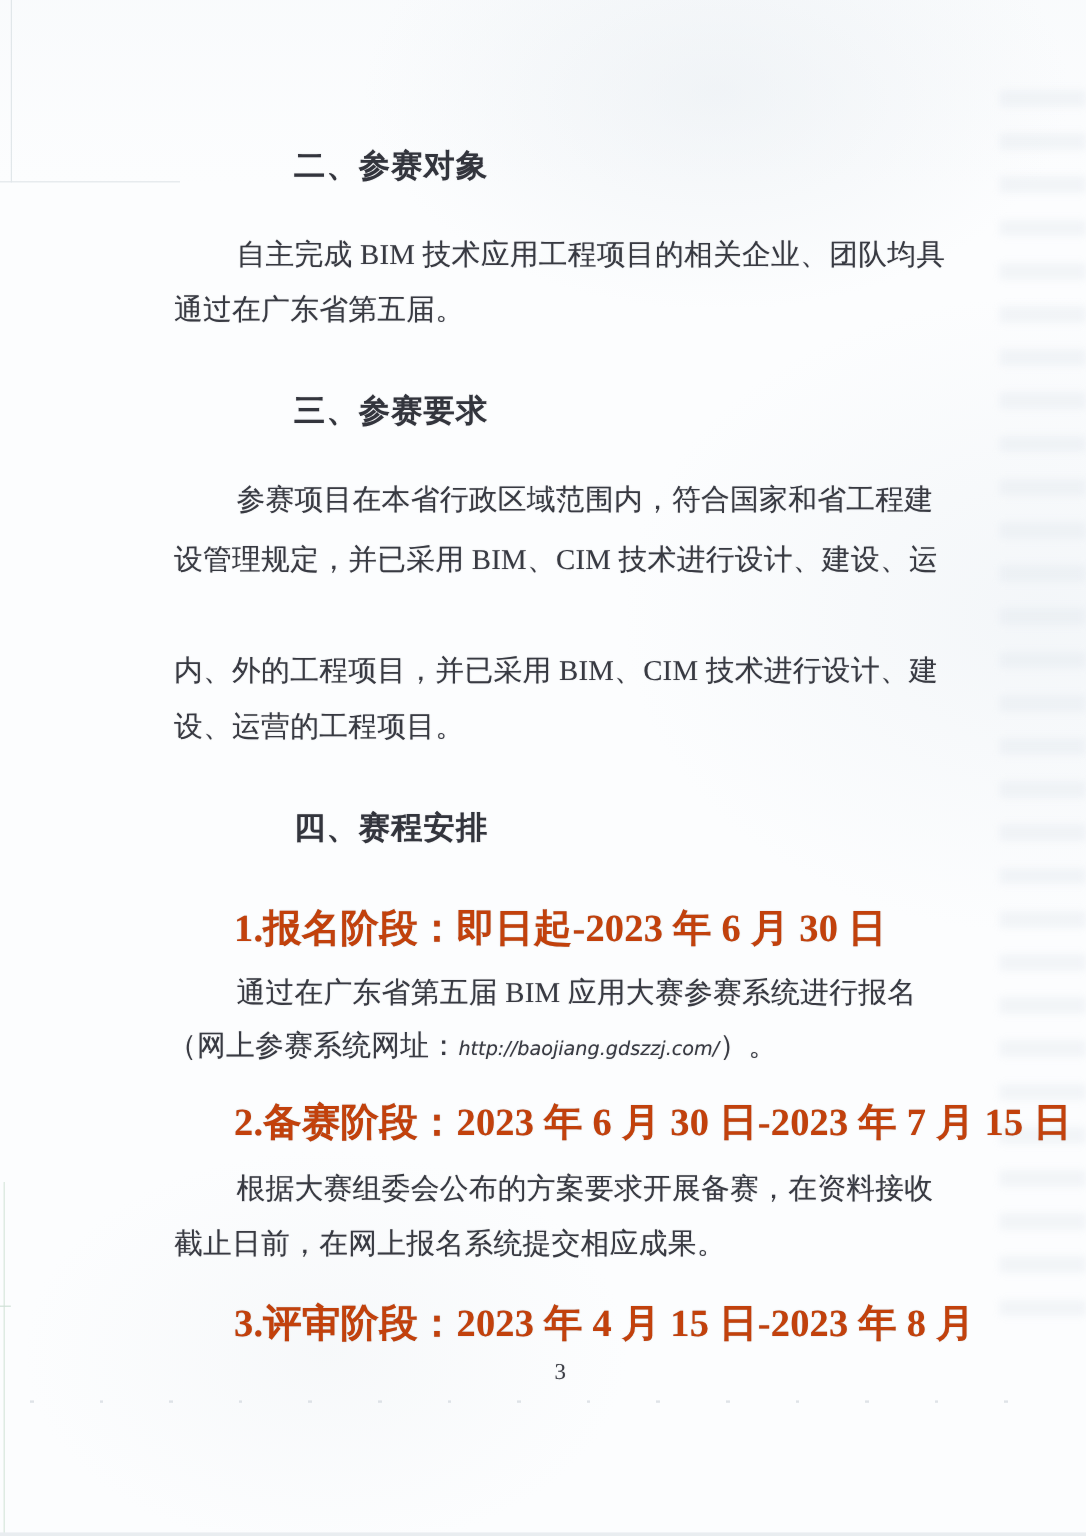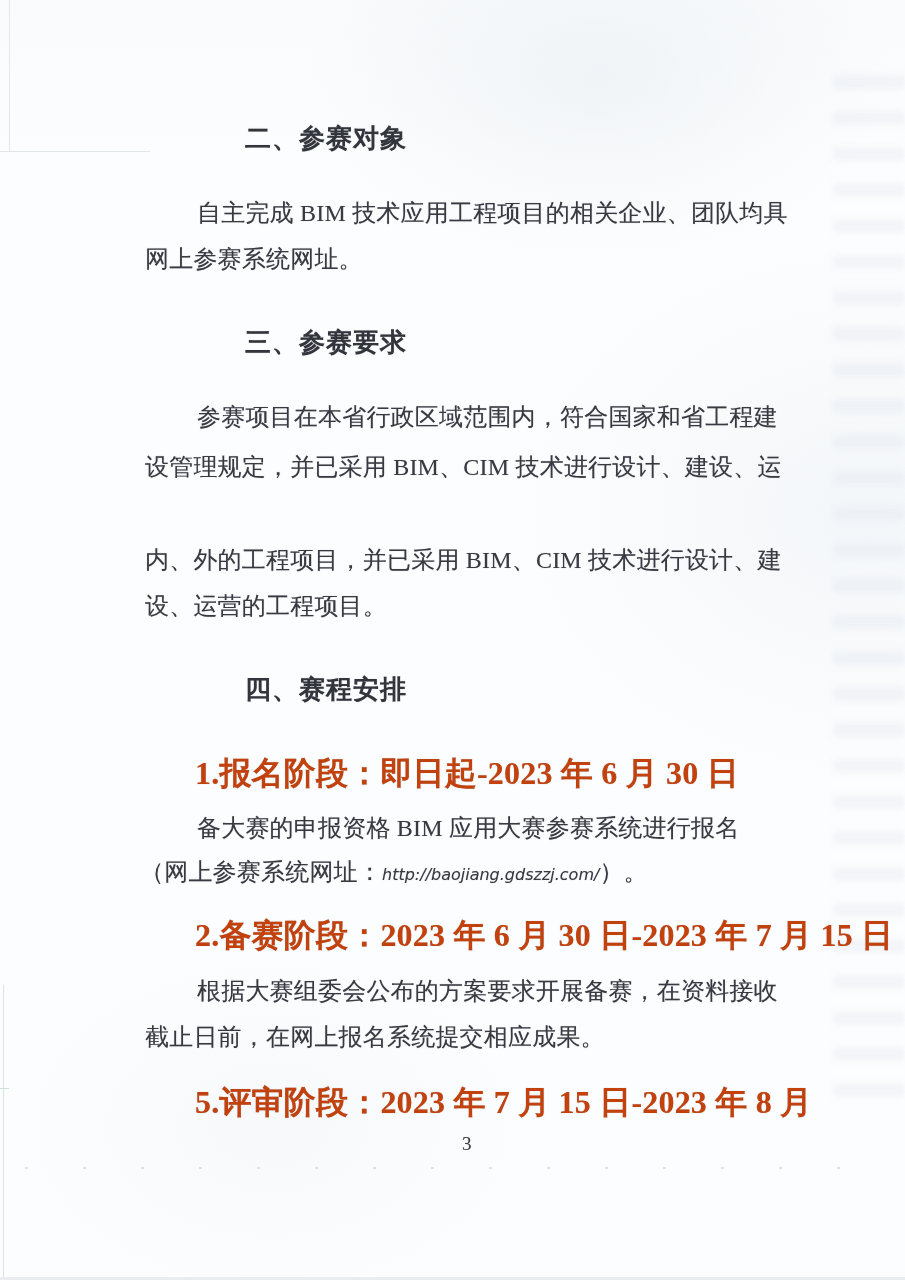--- a/index.html
+++ b/index.html
@@ -90,37 +90,37 @@
   <div class="art corner-v"></div>
   <div class="art corner-h"></div>
   <div class="art edge-green"></div>
   <div class="art edge-tick"></div>
   <div class="art bleed-col"></div>
   <div class="art dot-row"></div>
   <div class="art bottom-edge"></div>
 
   <div class="line heading" style="top:123px">二、参赛对象</div>
   <div class="line body indent" style="top:199px">自主完成 BIM 技术应用工程项目的相关企业、团队均具</div>
-  <div class="line body" style="top:245px">网上参赛系统网址。</div>
+  <div class="line body" style="top:245px">通过在广东省第五届。</div>
 
   <div class="line heading" style="top:327px">三、参赛要求</div>
   <div class="line body indent" style="top:403px">参赛项目在本省行政区域范围内，符合国家和省工程建</div>
   <div class="line body" style="top:453px">设管理规定，并已采用 BIM、CIM 技术进行设计、建设、运</div>
   <div class="line body" style="top:546px">内、外的工程项目，并已采用 BIM、CIM 技术进行设计、建</div>
   <div class="line heading" style="top:674px">四、赛程安排</div>
 
   <div class="line body" style="top:592px">设、运营的工程项目。</div>
 
   <div class="line stage" style="top:754px">1.报名阶段：即日起-2023 年 6 月 30 日</div>
-  <div class="line body indent" style="top:814px">备大赛的申报资格 BIM 应用大赛参赛系统进行报名</div>
+  <div class="line body indent" style="top:814px">通过在广东省第五届 BIM 应用大赛参赛系统进行报名</div>
   <div class="line body url-line" style="top:858px">
     <span>（网上参赛系统网址：</span><span class="url-text">http://baojiang.gdszzj.com/</span><span>）。</span>
   </div>
 
   <div class="line stage" style="top:916px">2.备赛阶段：2023 年 6 月 30 日-2023 年 7 月 15 日</div>
   <div class="line body indent" style="top:977px">根据大赛组委会公布的方案要求开展备赛，在资料接收</div>
   <div class="line body" style="top:1023px">截止日前，在网上报名系统提交相应成果。</div>
 
-  <div class="line stage" style="top:1083px">5.评审阶段：2023 年 7 月 15 日-2023 年 8 月</div>
+  <div class="line stage" style="top:1083px">3.评审阶段：2023 年 4 月 15 日-2023 年 8 月</div>
 
   <div class="pageno">3</div>
 
 </div>
 
 </body></html>

